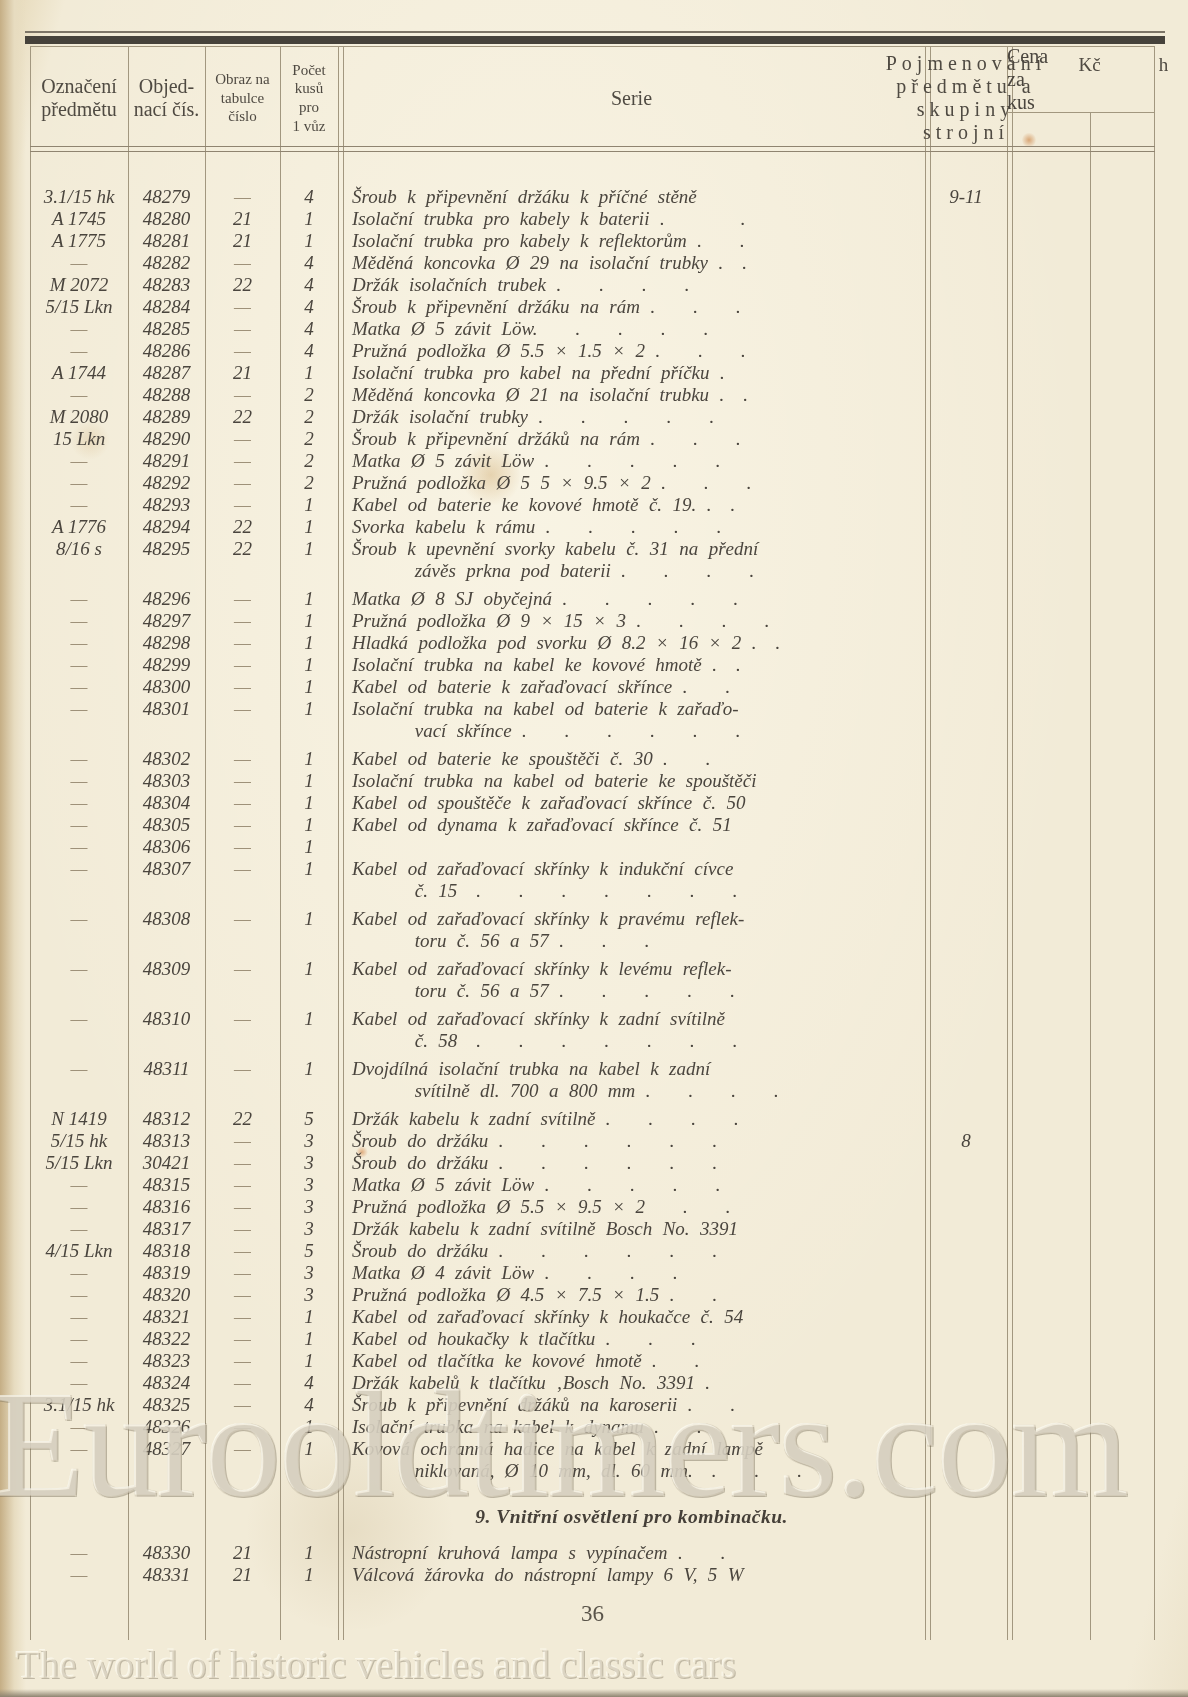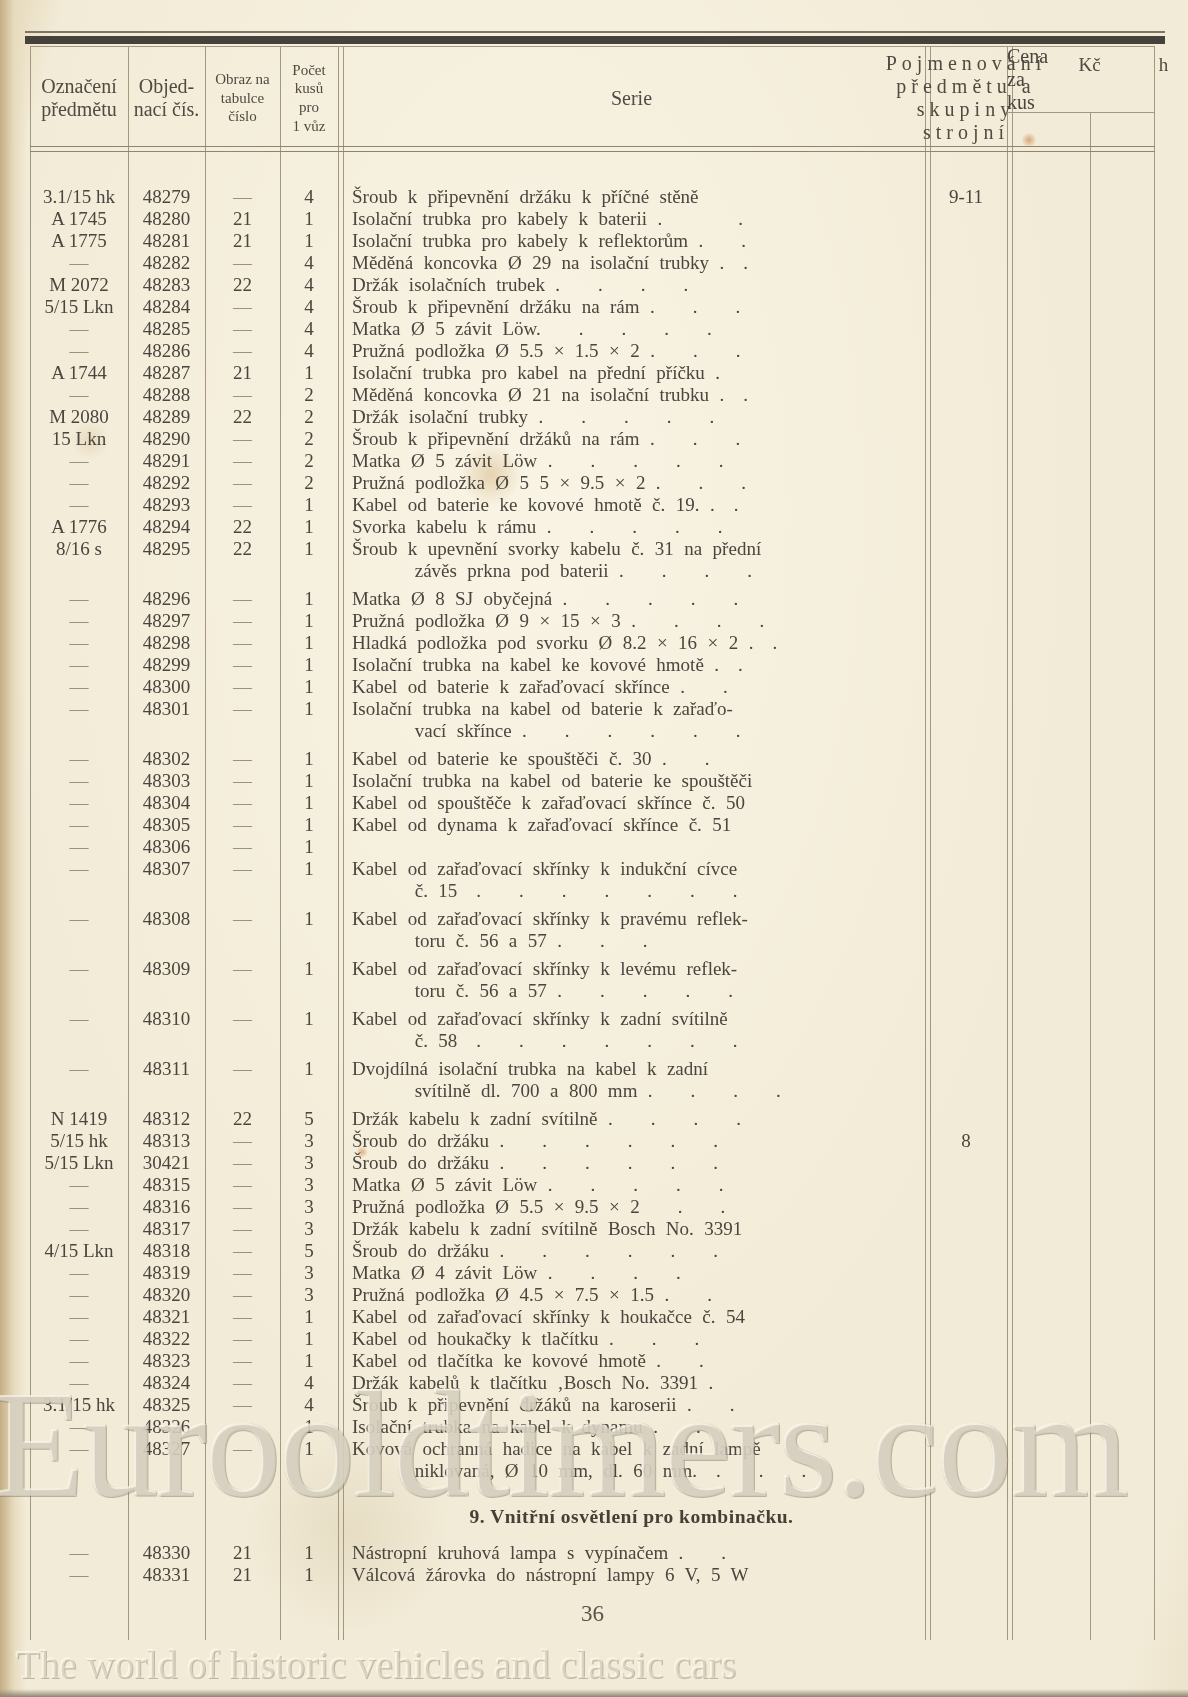--- a/index.html
+++ b/index.html
@@ -33,21 +33,21 @@
     grid-template-columns:98px 77px 75px 58px 587px 82px 148px;}
   .th{display:flex;align-items:center;justify-content:center;text-align:center;
     white-space:pre-line;line-height:1.15;font-size:20px;color:#4f4a42;}
   .th.small{font-size:15px;line-height:1.25;}
   .th.spread{letter-spacing:5px;font-size:20px;}
   .price-head{display:flex;flex-direction:row;}
   .price-top{height:66px;display:flex;align-items:center;justify-content:center;font-size:20px;}
   .price-sub{height:38px;display:grid;grid-template-columns:83px 65px;}
   .price-sub .th{font-size:19px;}
 
-  .tbody{position:relative;padding-top:36px;font-size:19px;line-height:22px;}
+  .tbody{position:relative;padding-top:36px;font-size:19px;line-height:22px;font-style:italic;}
   .row{display:grid;grid-template-columns:98px 77px 75px 58px 587px 82px 83px 65px;min-height:22px;}
   .row.gap{margin-top:6px;}
   .cell{text-align:center;}
   .cell.desc{text-align:left;padding-left:14px;padding-right:4px;white-space:pre-wrap;word-spacing:0.30em;}
   .cell.faded{color:#9a8d74;}
   .section-head{margin:24px 0 14px 308px;width:587px;text-align:center;
     font-weight:bold;font-size:19.5px;letter-spacing:0.5px;color:#453f38;}
 
   .page-num{position:absolute;left:30px;top:1601px;width:1125px;text-align:center;
     font-size:23px;color:#5a544a;z-index:4;}

